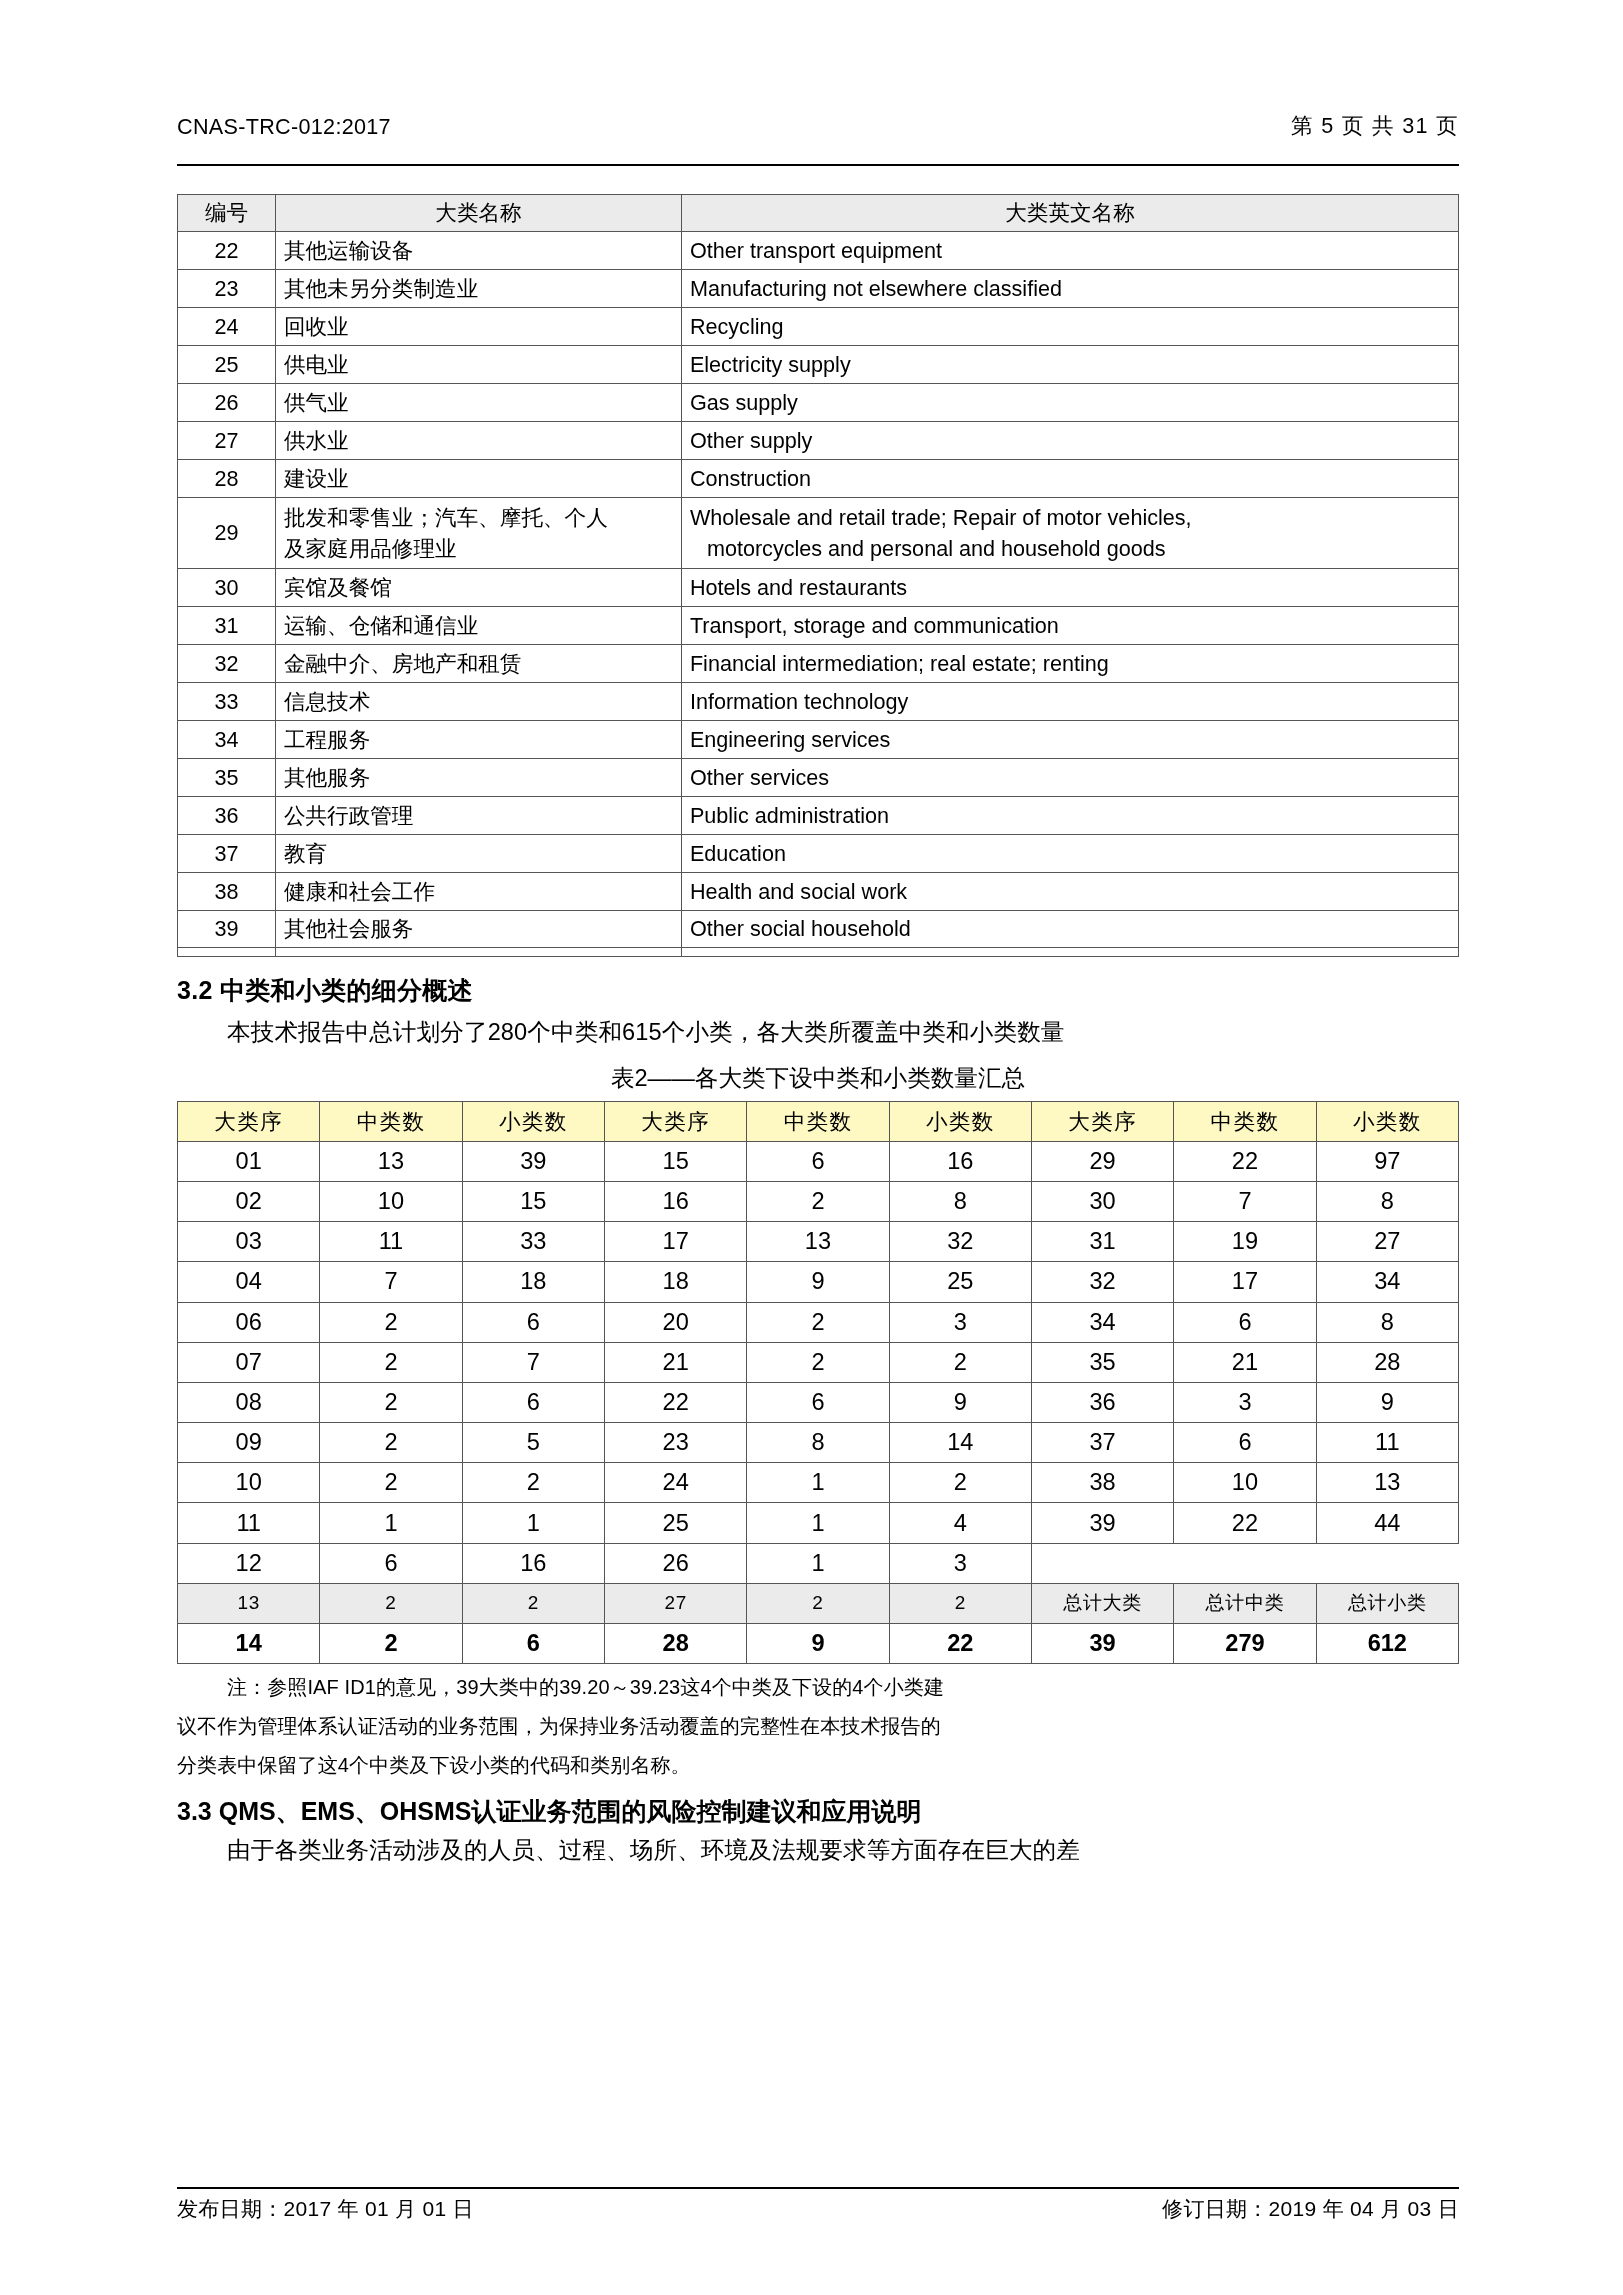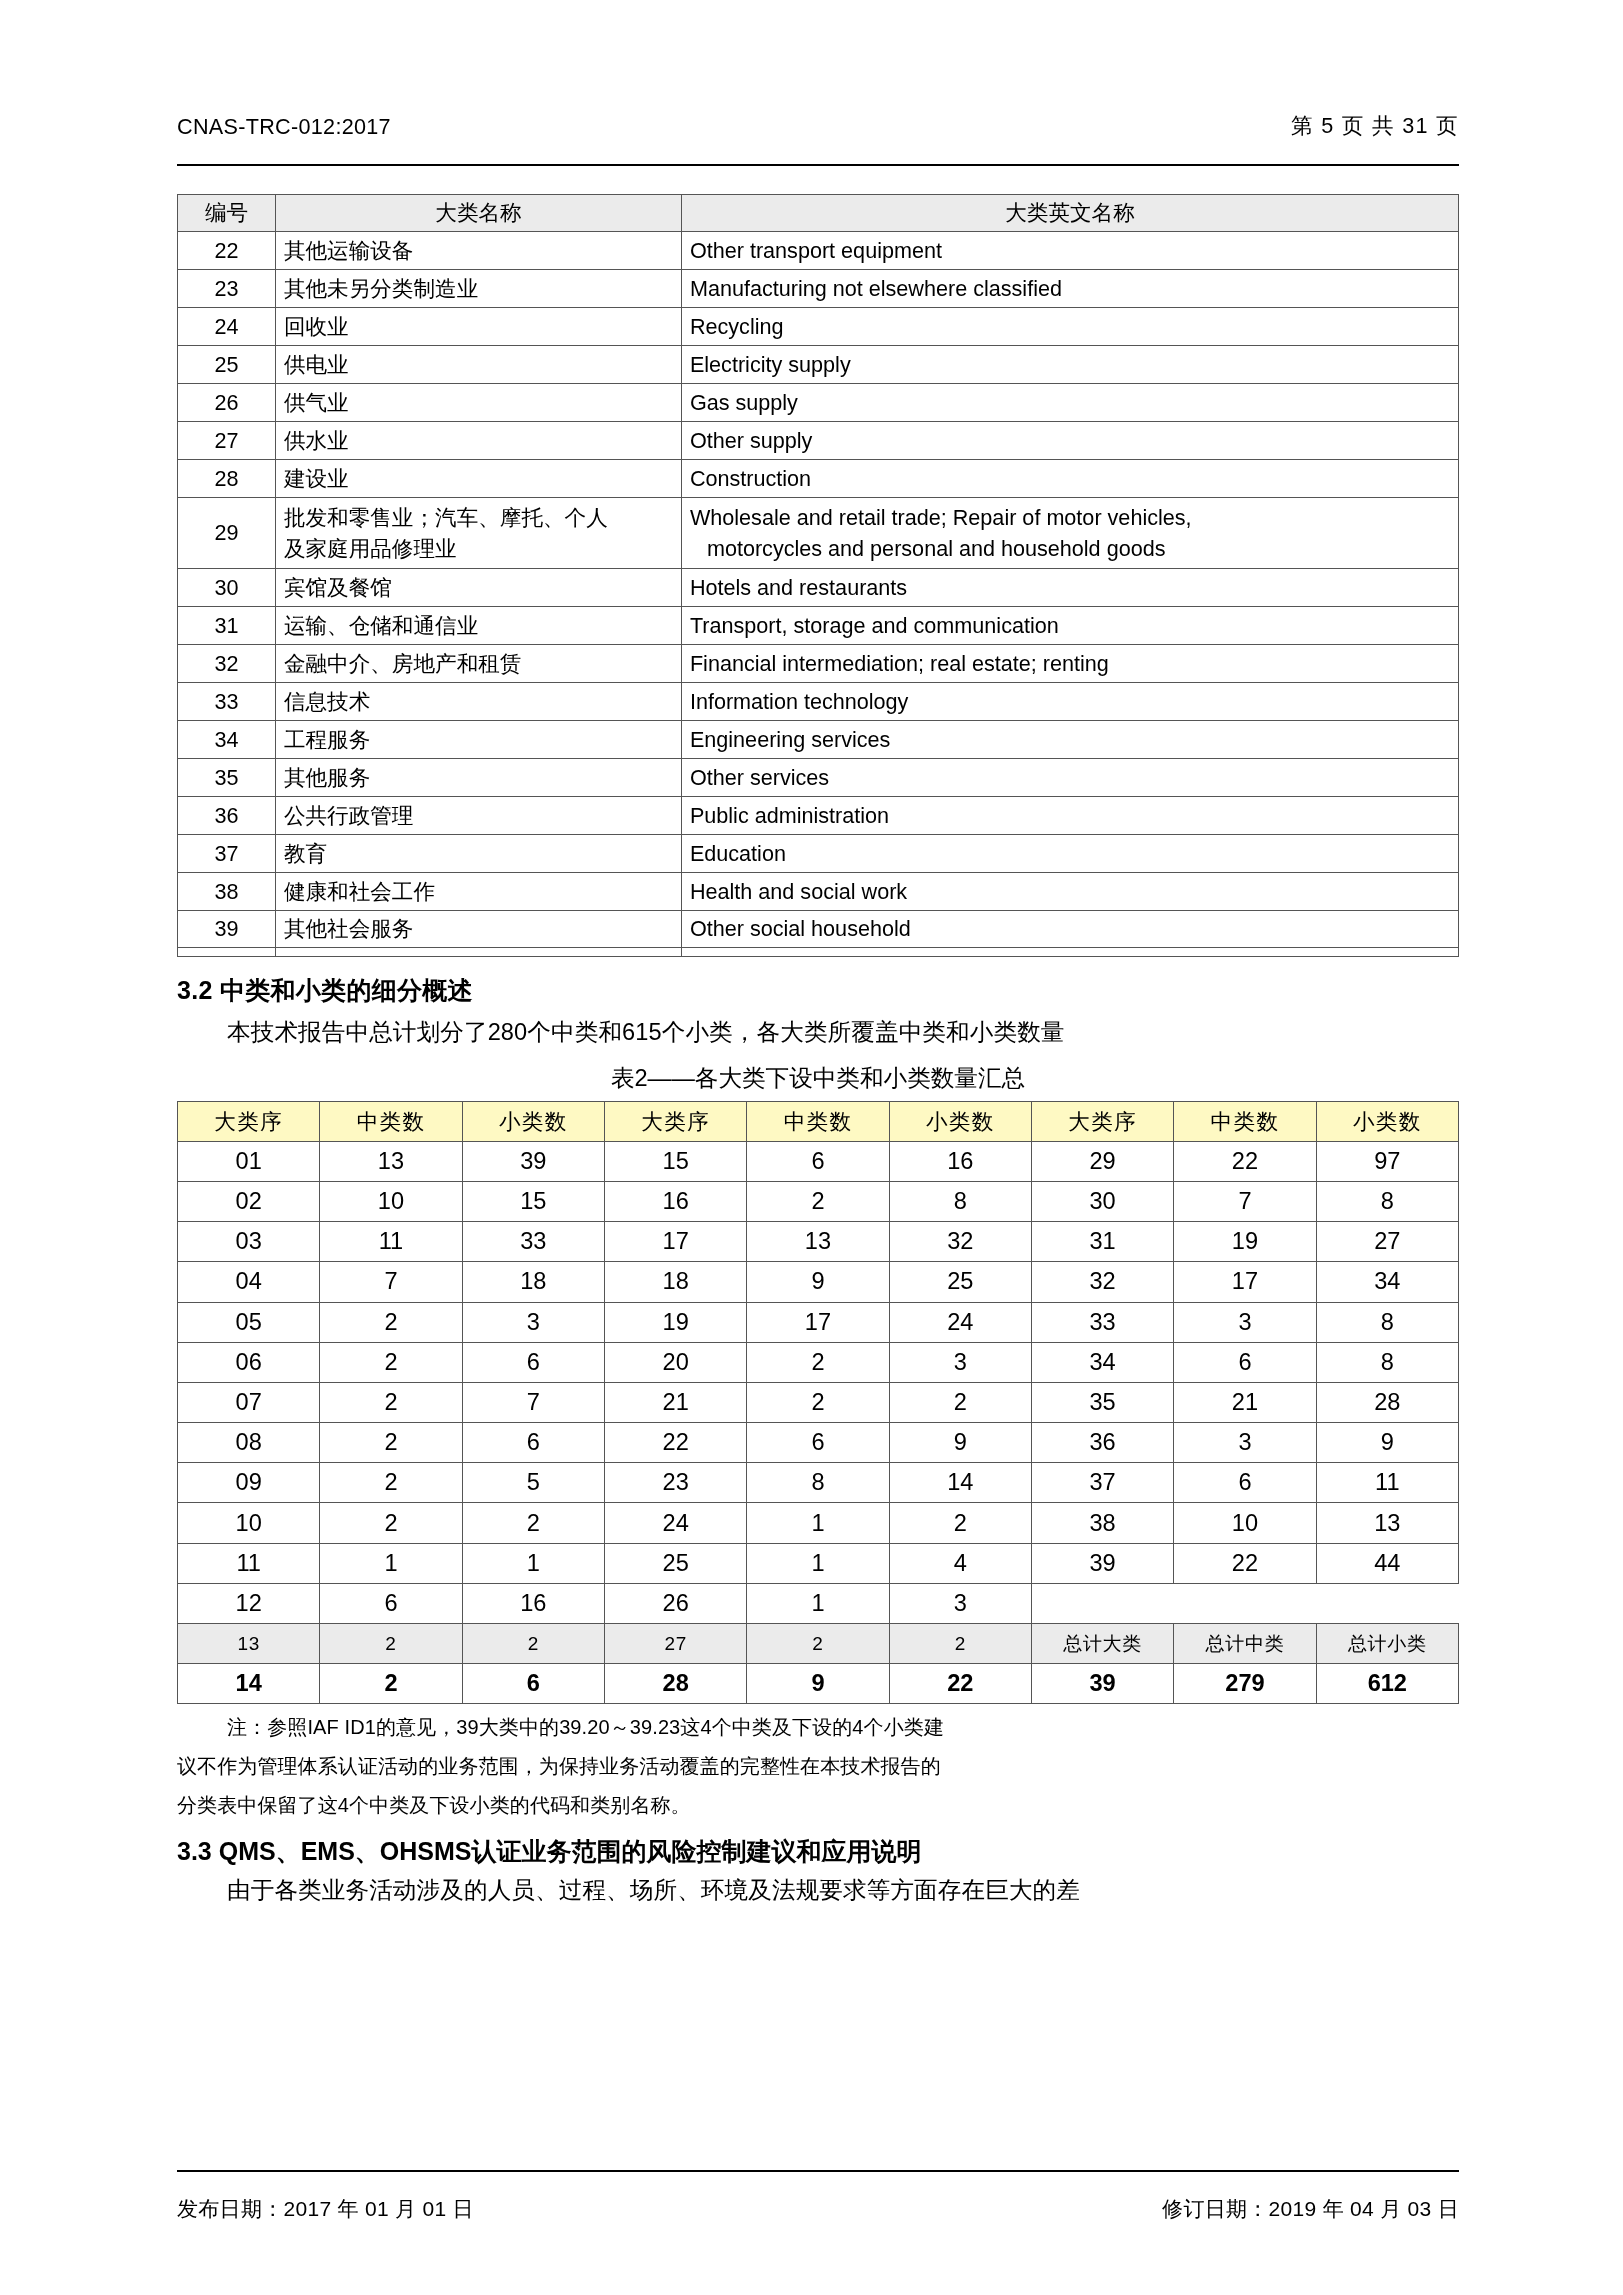--- a/index.html
+++ b/index.html
@@ -128,21 +128,21 @@
     margin: 14.4px 0 3.9px 0;
   }
 
   
   .footer {
     position: absolute;
     left: 177px;
     right: 164px;
     bottom: 72px;
     border-top: 2px solid #000;
-    padding-top: 23px;
+    padding-top: 6px;
     display: flex;
     justify-content: space-between;
     font-size: 21px;
     letter-spacing: 0.3px;
   }
 </style>
 </head>
 <body>
 
 <div class="page">
@@ -339,31 +339,20 @@
         <td>7</td>
         <td>18</td>
         <td>18</td>
         <td>9</td>
         <td>25</td>
         <td>32</td>
         <td>17</td>
         <td>34</td>
       </tr>
       <tr>
-        <td>05</td>
-        <td>2</td>
-        <td>3</td>
-        <td>19</td>
-        <td>17</td>
-        <td>24</td>
-        <td>33</td>
-        <td>3</td>
-        <td>8</td>
-      </tr>
-      <tr>
         <td>06</td>
         <td>2</td>
         <td>6</td>
         <td>20</td>
         <td>2</td>
         <td>3</td>
         <td>34</td>
         <td>6</td>
         <td>8</td>
       </tr>

